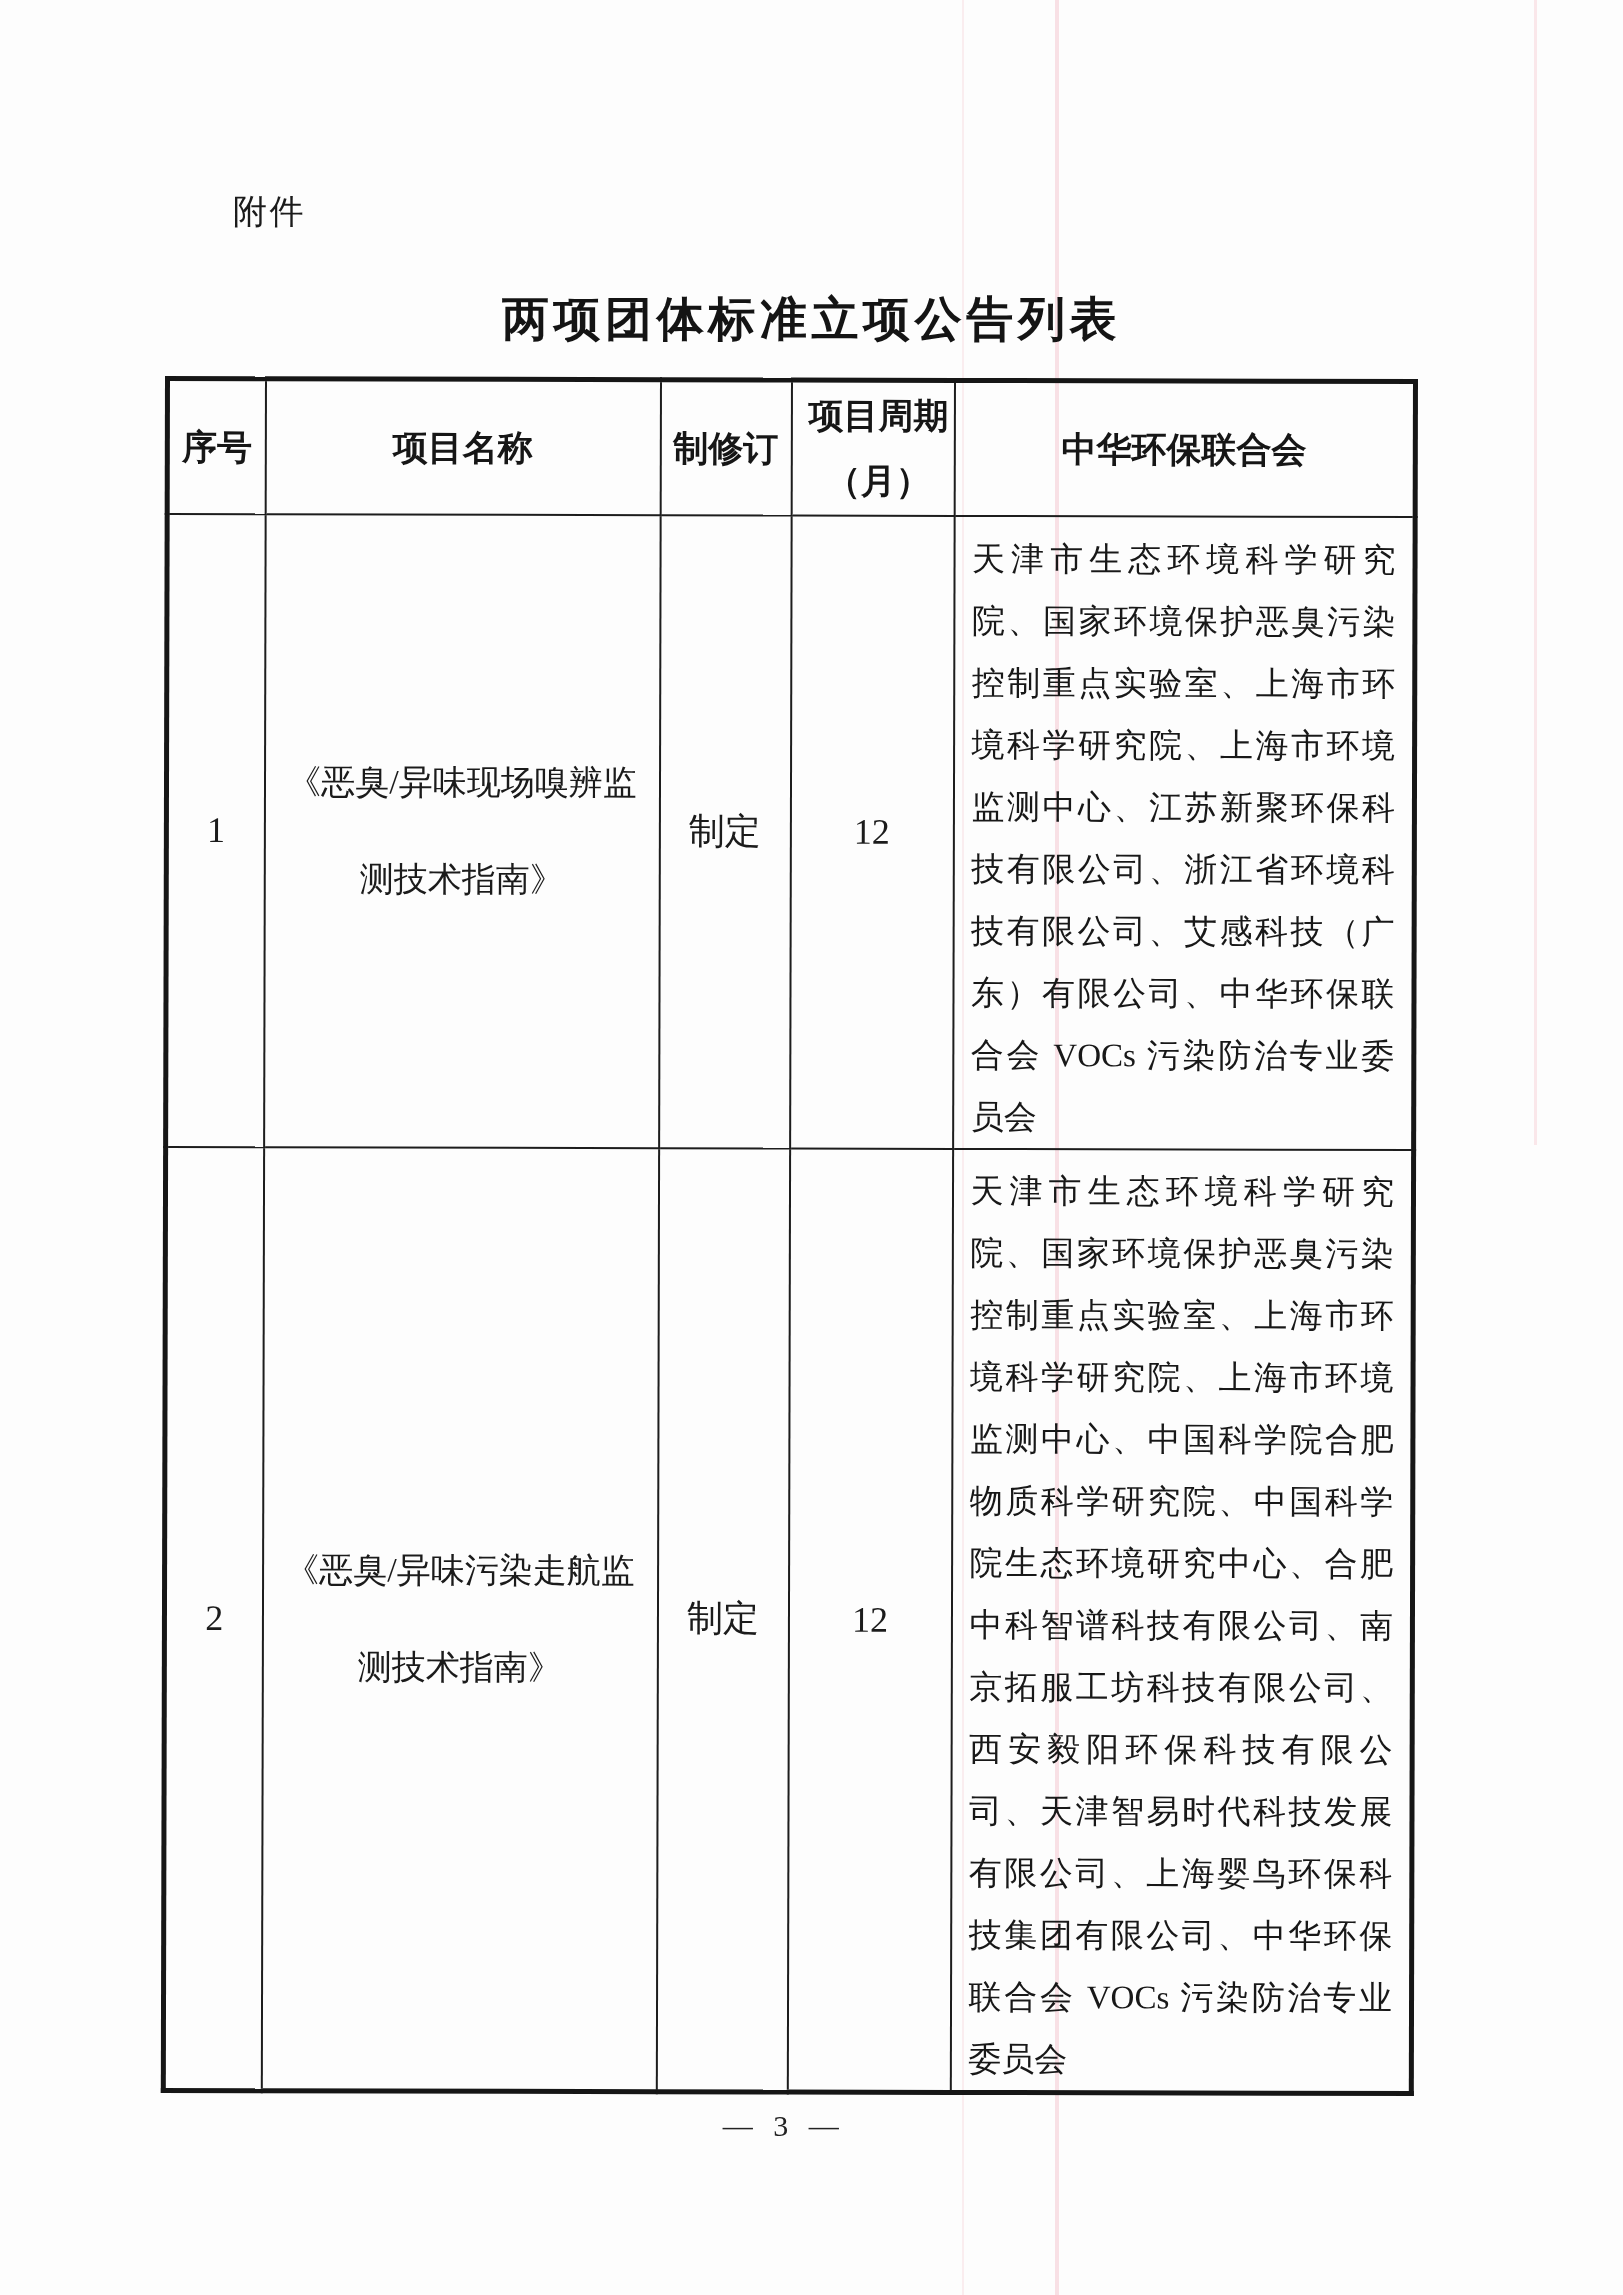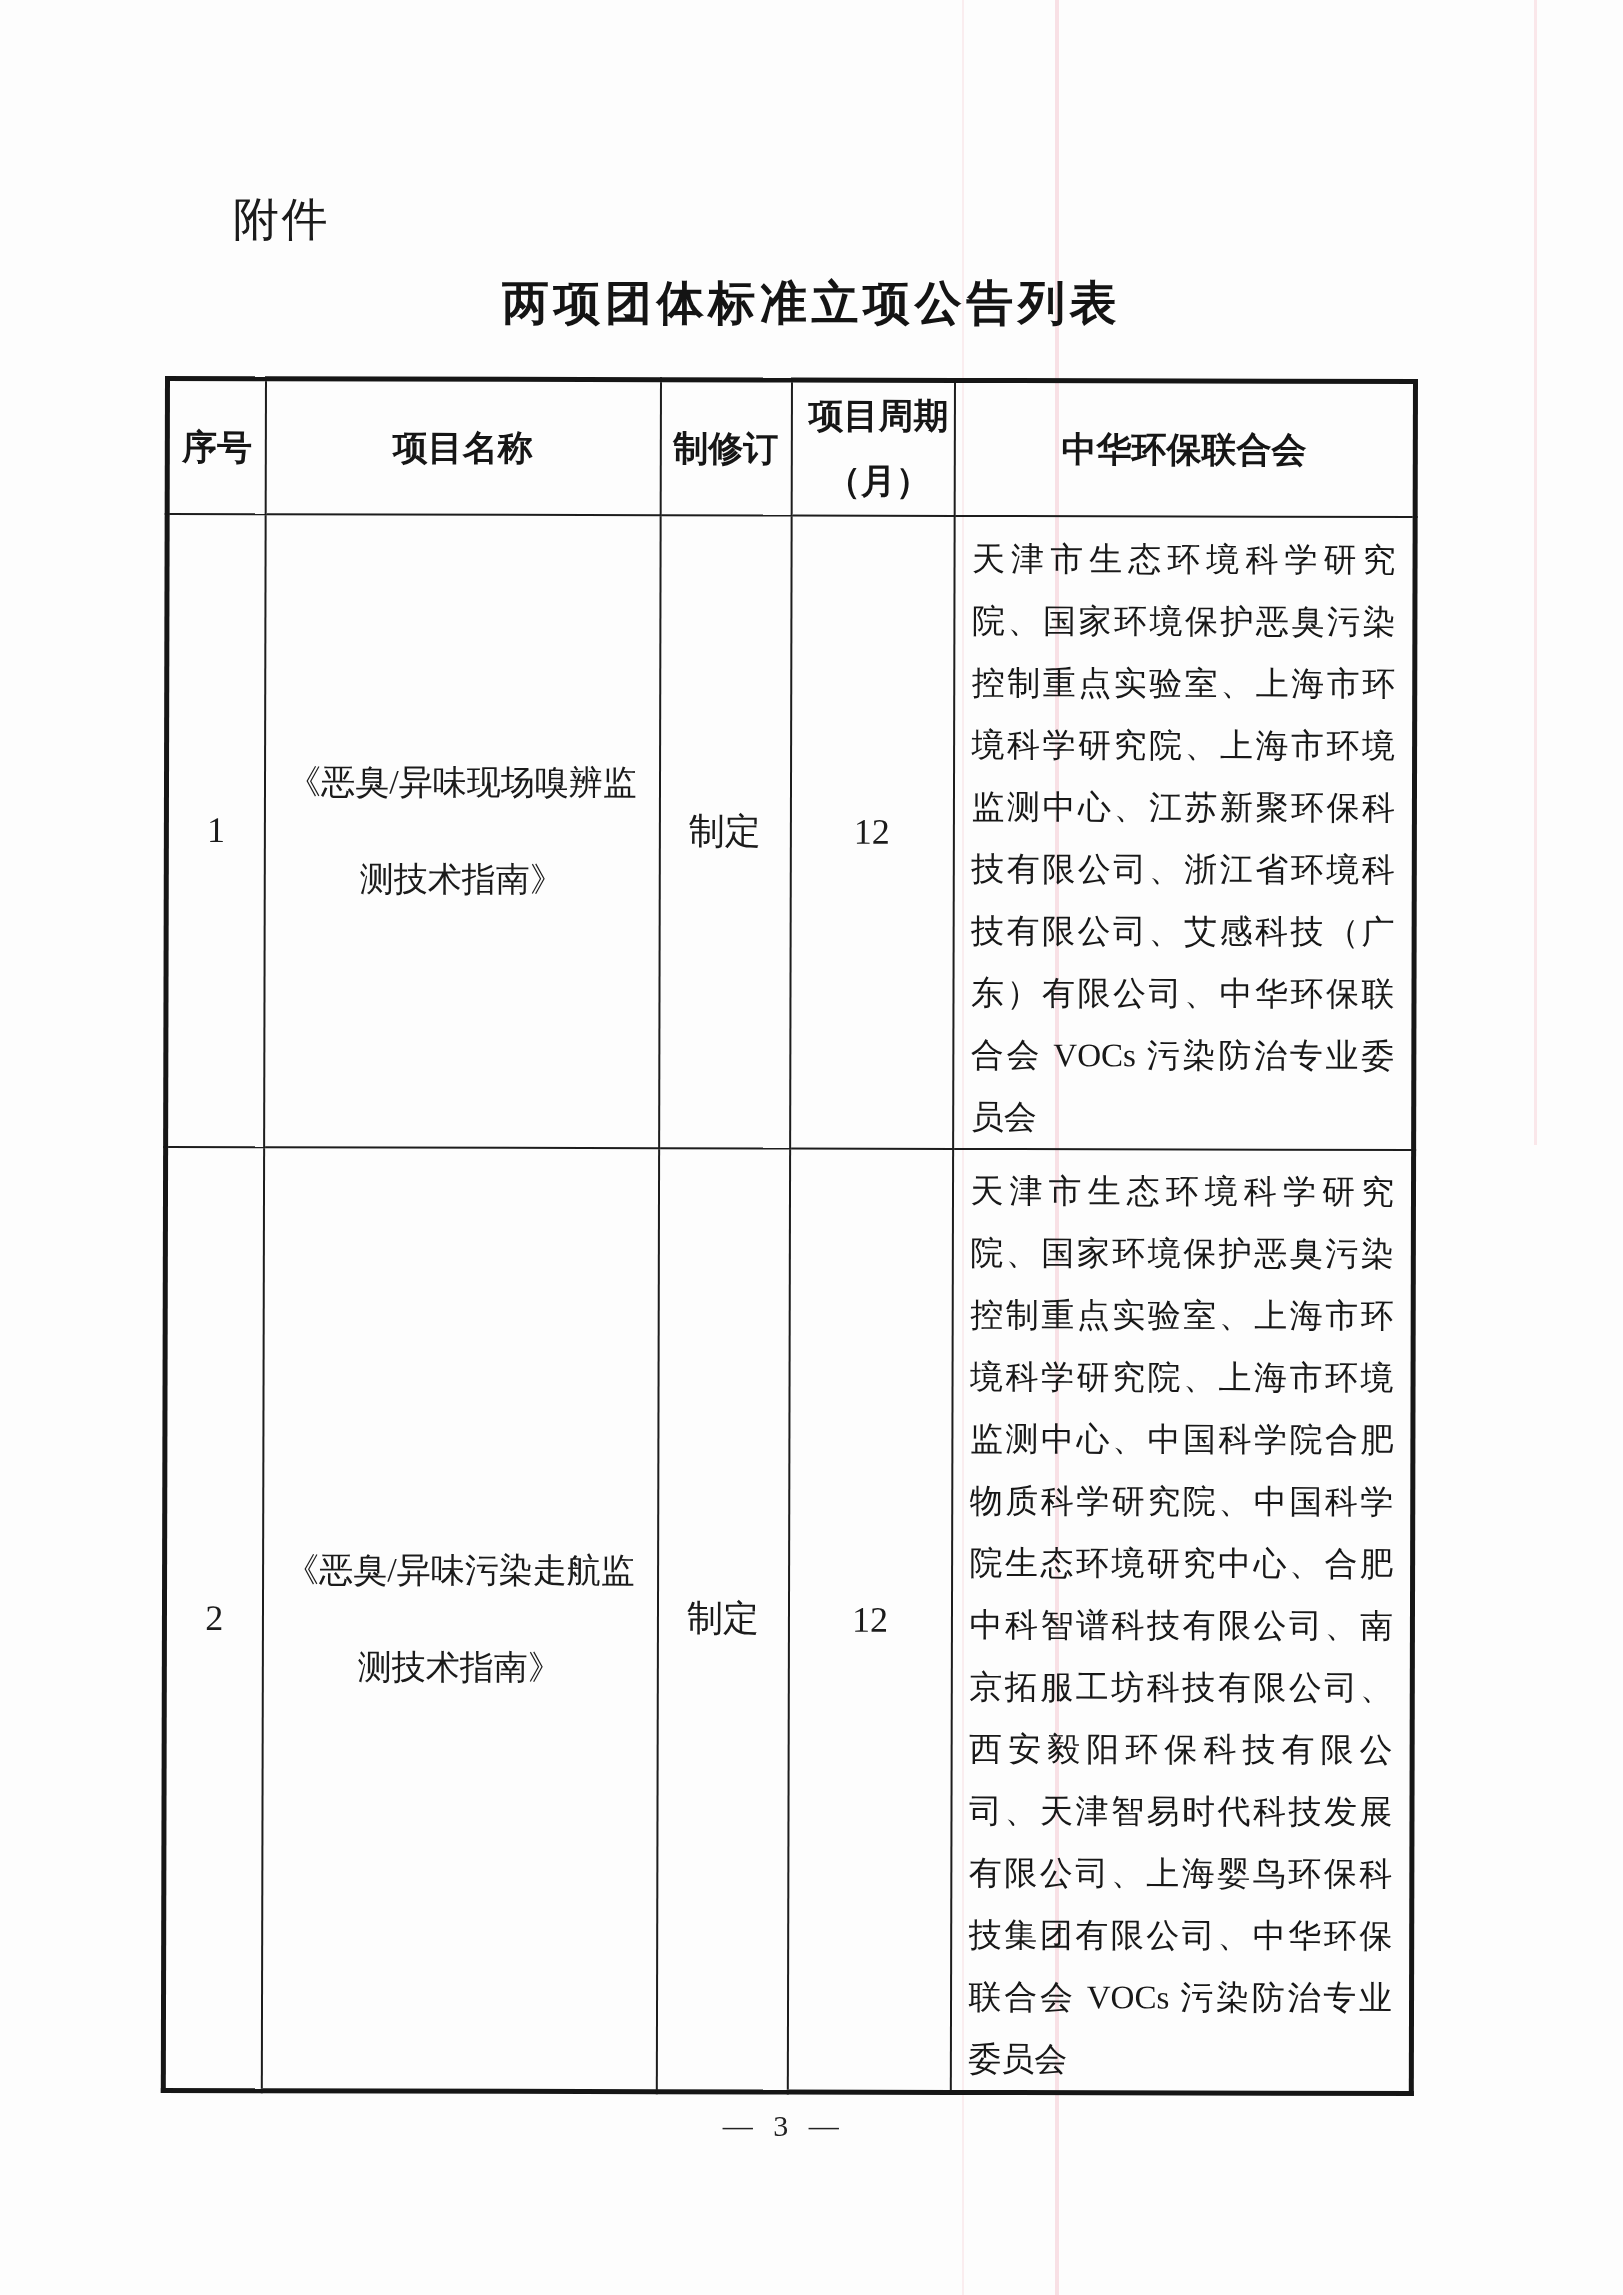--- a/index.html
+++ b/index.html
@@ -8,24 +8,24 @@
     position:relative;
     width:1623px; height:2295px;
     margin:0 auto;
     background:#fdfdfd;
     font-family:"Liberation Serif","DejaVu Serif",serif;
     color:#1b1b1b;
     overflow:hidden;
   }
   .attachment {
     position:absolute; left:233px; top:189px;
-    font-size:46px; letter-spacing:2.6px;
+    font-size:34px; letter-spacing:2.6px;
   }
   .doc-title {
-    position:absolute; top:272px; left:0; width:100%;
+    position:absolute; top:288px; left:0; width:100%;
     text-align:center;
     font-family:"Liberation Sans","DejaVu Sans",sans-serif;
     font-weight:bold; font-size:47px; letter-spacing:4.6px;
     color:#141414;
   }
   .table-wrap {
     position:absolute; left:165px; top:376px;
     transform:rotate(0.14deg); transform-origin:top left;
   }
   table.std {

